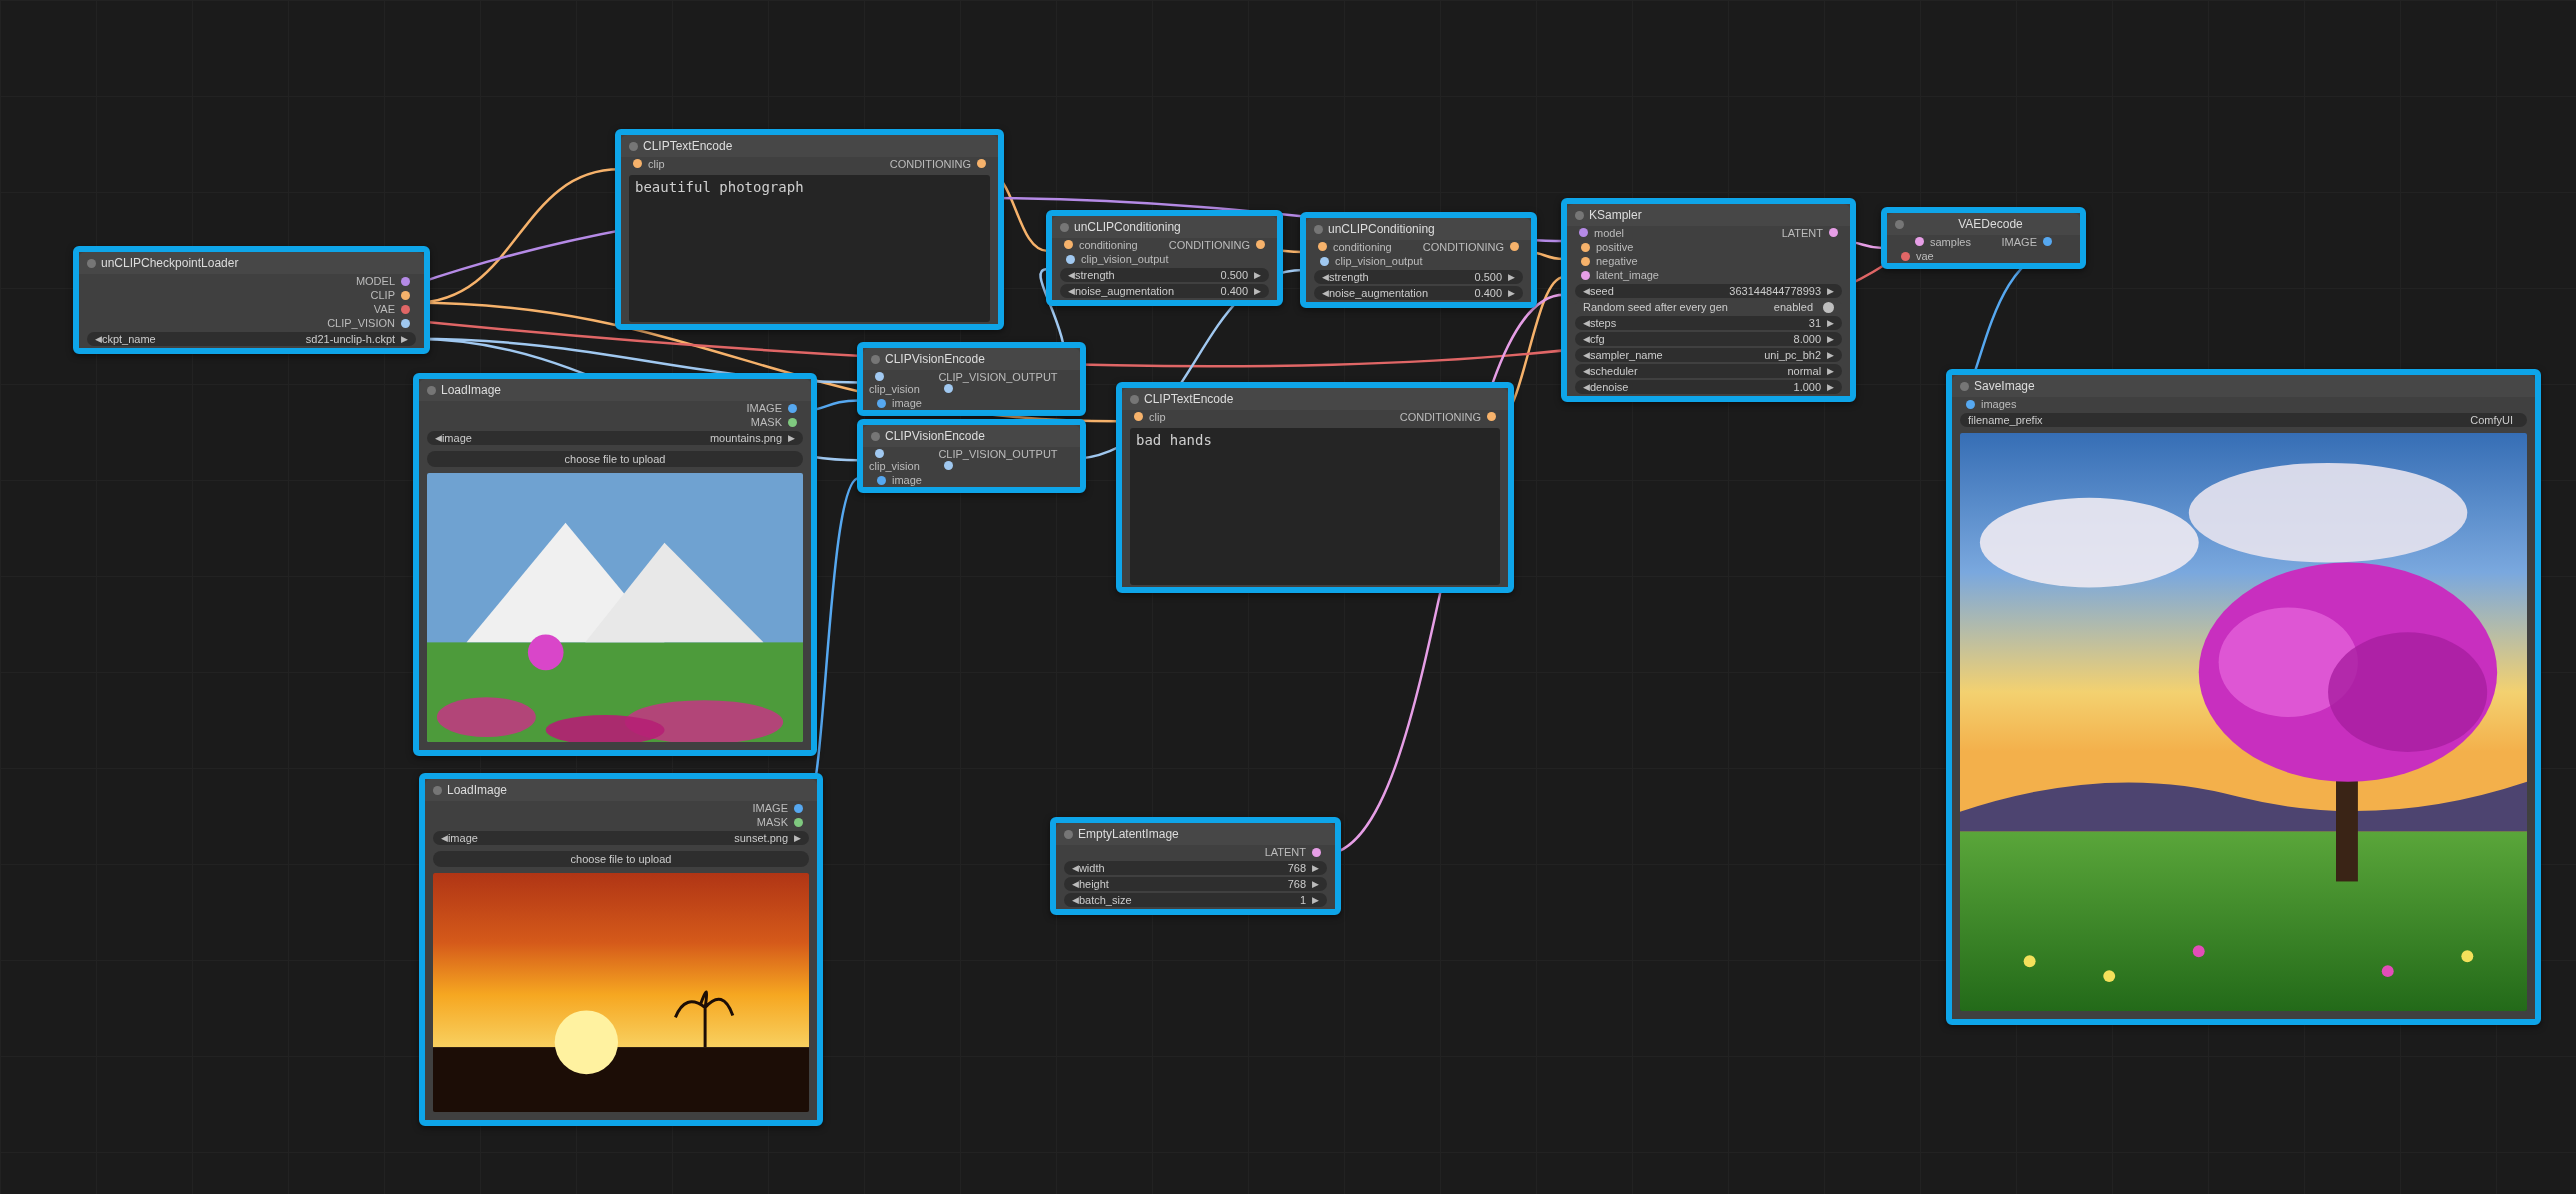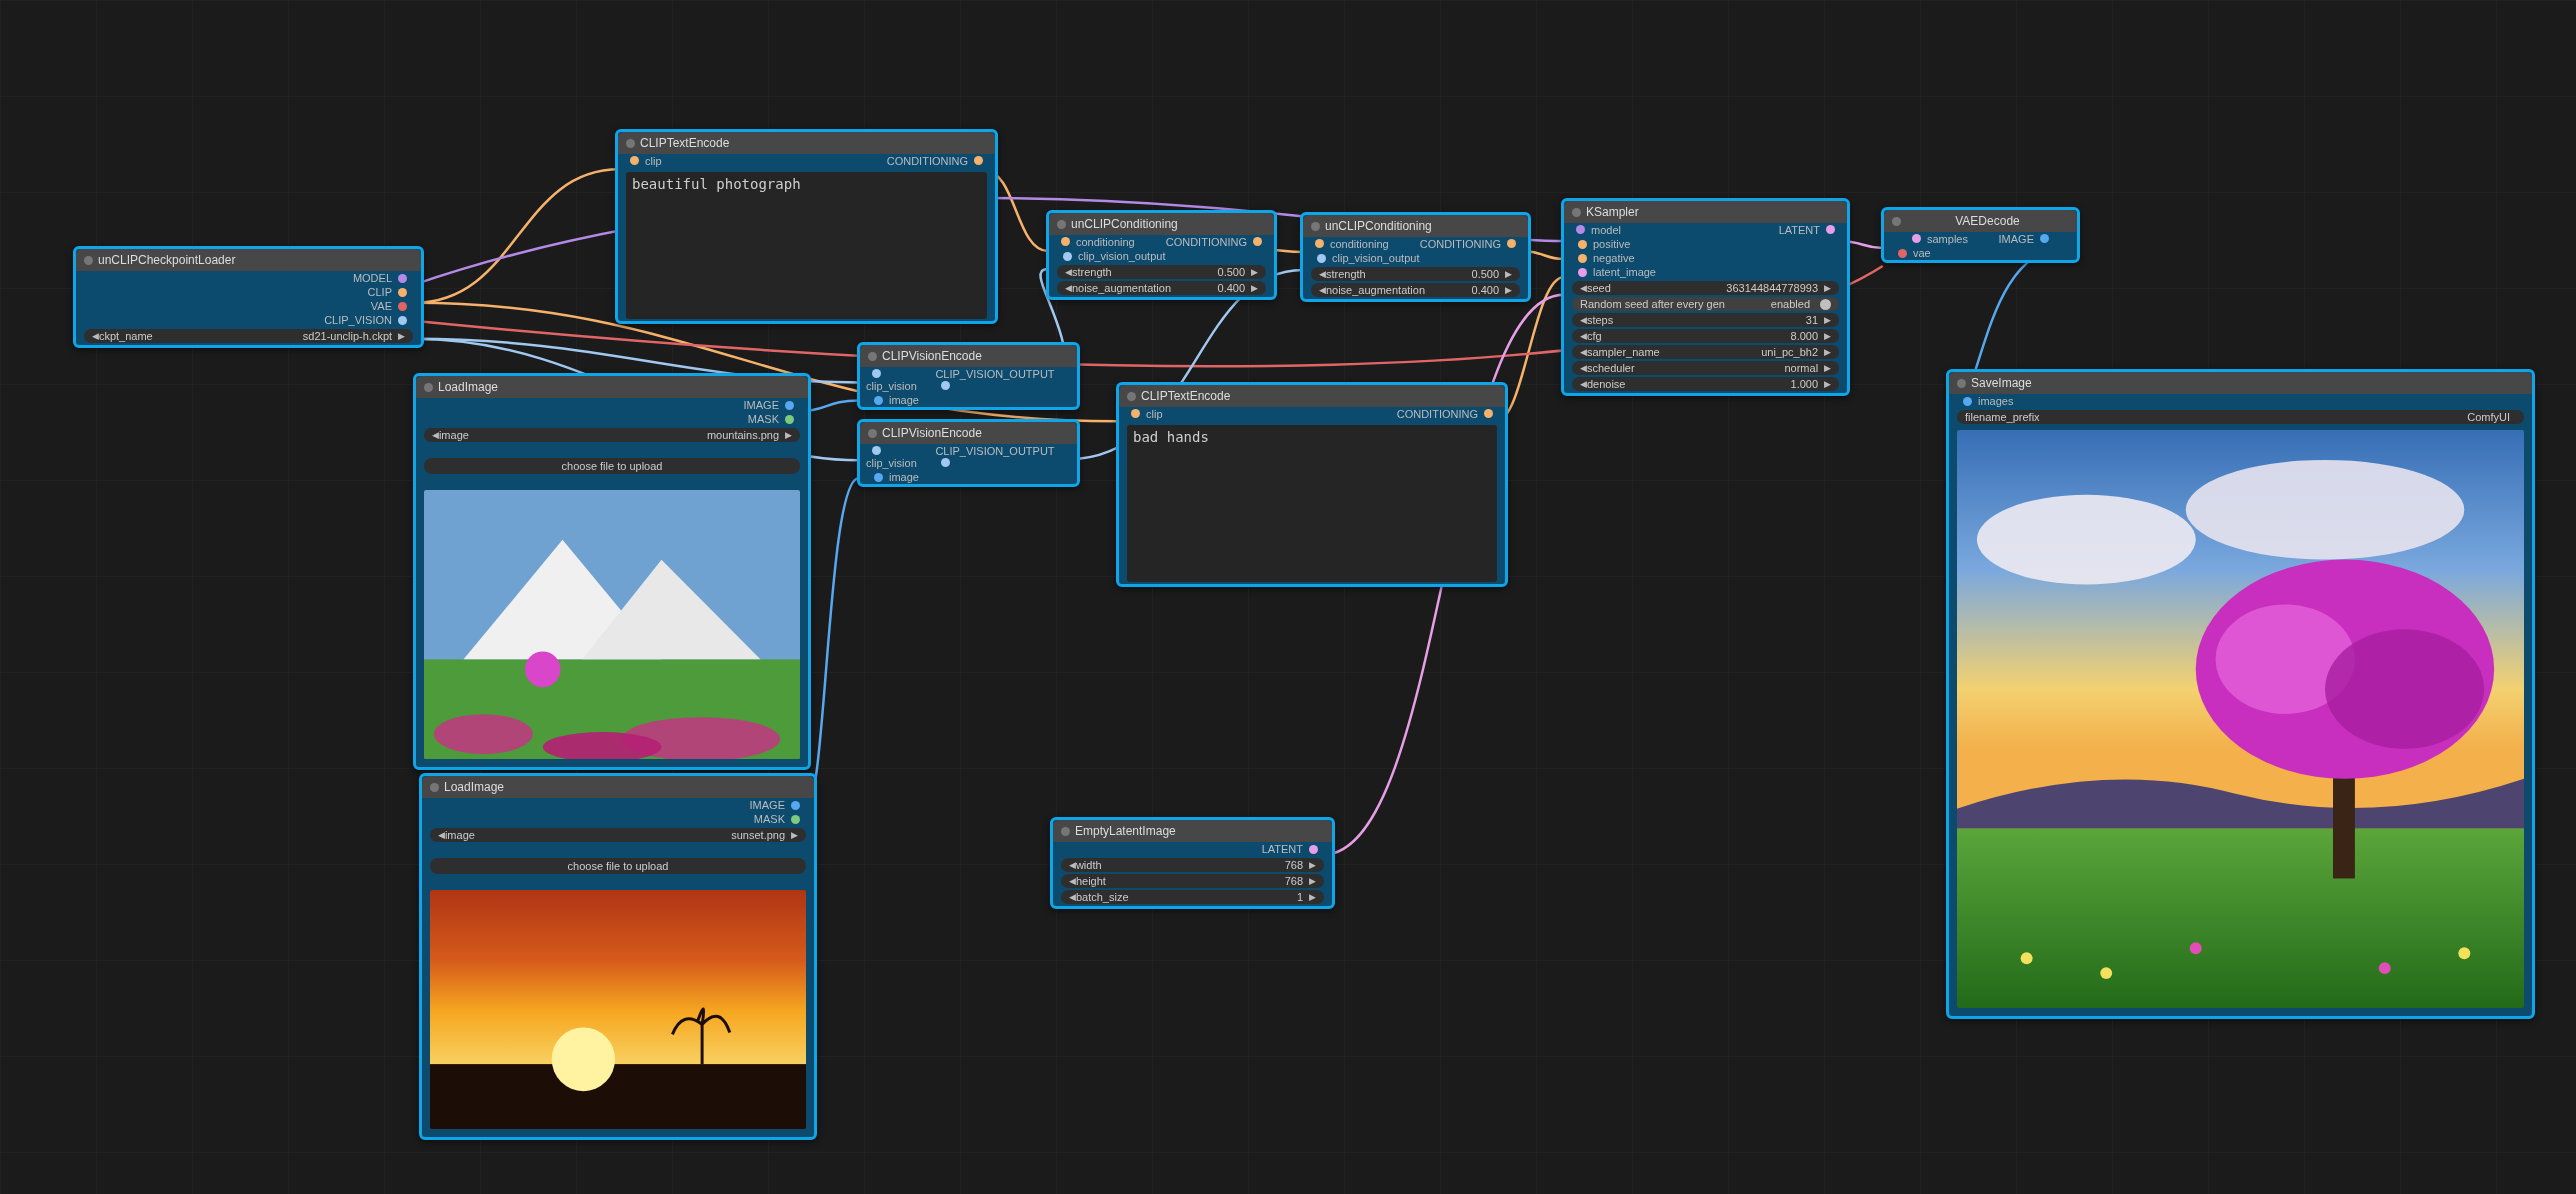--- a/index.html
+++ b/index.html
@@ -18,22 +18,22 @@
     position: absolute; inset: 0;
     background-image:
       linear-gradient(#222 1px, transparent 1px),
       linear-gradient(90deg, #222 1px, transparent 1px);
     background-size: 96px 96px;
     background-color: #1b1b1b;
   }
   svg.edges { position: absolute; inset: 0; pointer-events: none; }
   .node {
     position: absolute;
-    background: #0c4a6e;
-    border: 3px solid #0ea5e9;
+    background: #404040;
+    border: 6px solid #0ea5e9;
     border-radius: 6px;
     box-shadow: 0 2px 6px rgba(0,0,0,0.5);
   }
   .node .title {
     background: #474747;
     border-radius: 6px 6px 0 0;
     padding: 4px 8px 4px 22px;
     color: #ddd;
     font-size: 12px;
     position: relative;
@@ -75,21 +75,21 @@
     color: #ccc;
   }
   .widget .arrow { color: #bbb; font-size: 9px; }
   .widget .wlabel { flex: 1; text-align: left; padding: 0 0; }
   .widget .wval { text-align: right; padding: 0 6px; }
   .widget.toggle { }
   .widget-btn {
     display: block;
     background: #2e2e2e;
     border-radius: 10px;
-    margin: 16px 8px;
+    margin: 6px 8px;
     padding: 2px 8px;
     text-align: center;
     font-size: 11px;
     color: #ccc;
   }
   .textbox {
     margin: 4px 8px 8px;
     background: #252525;
     border-radius: 3px;
     padding: 4px 6px;

